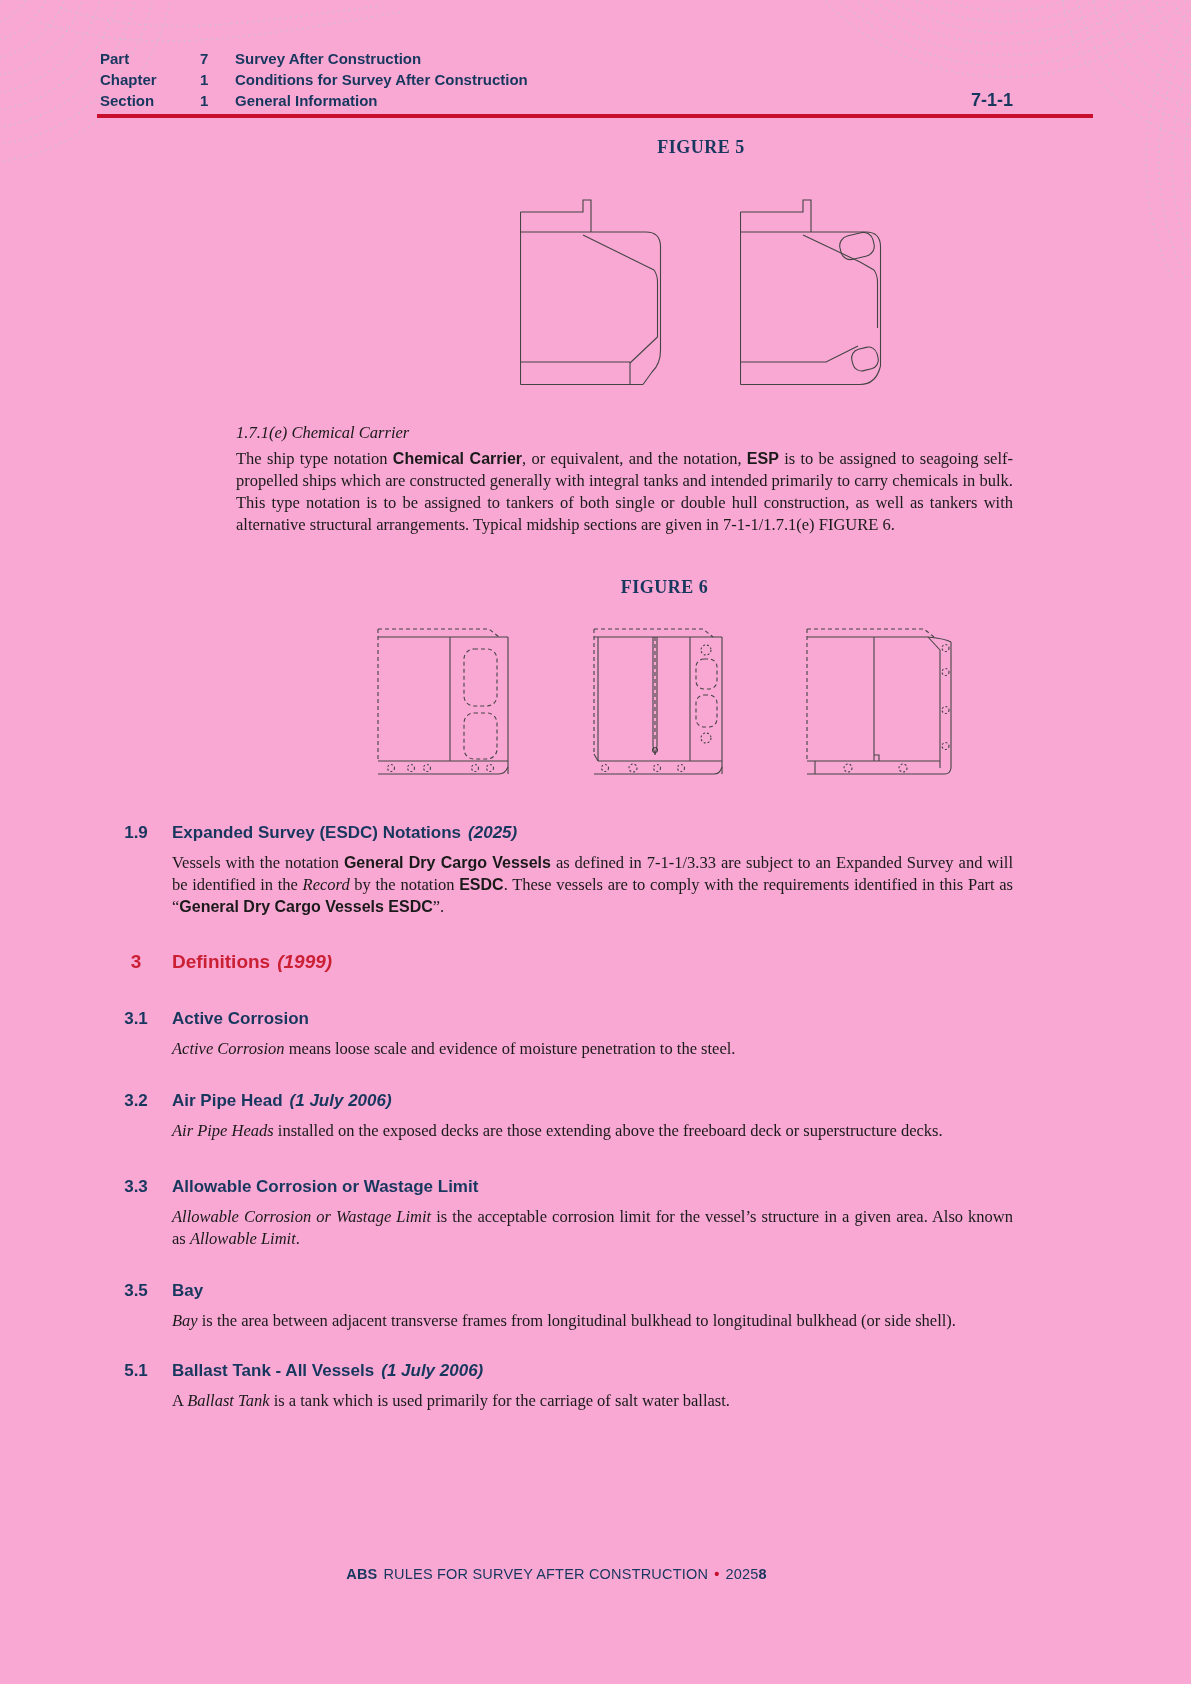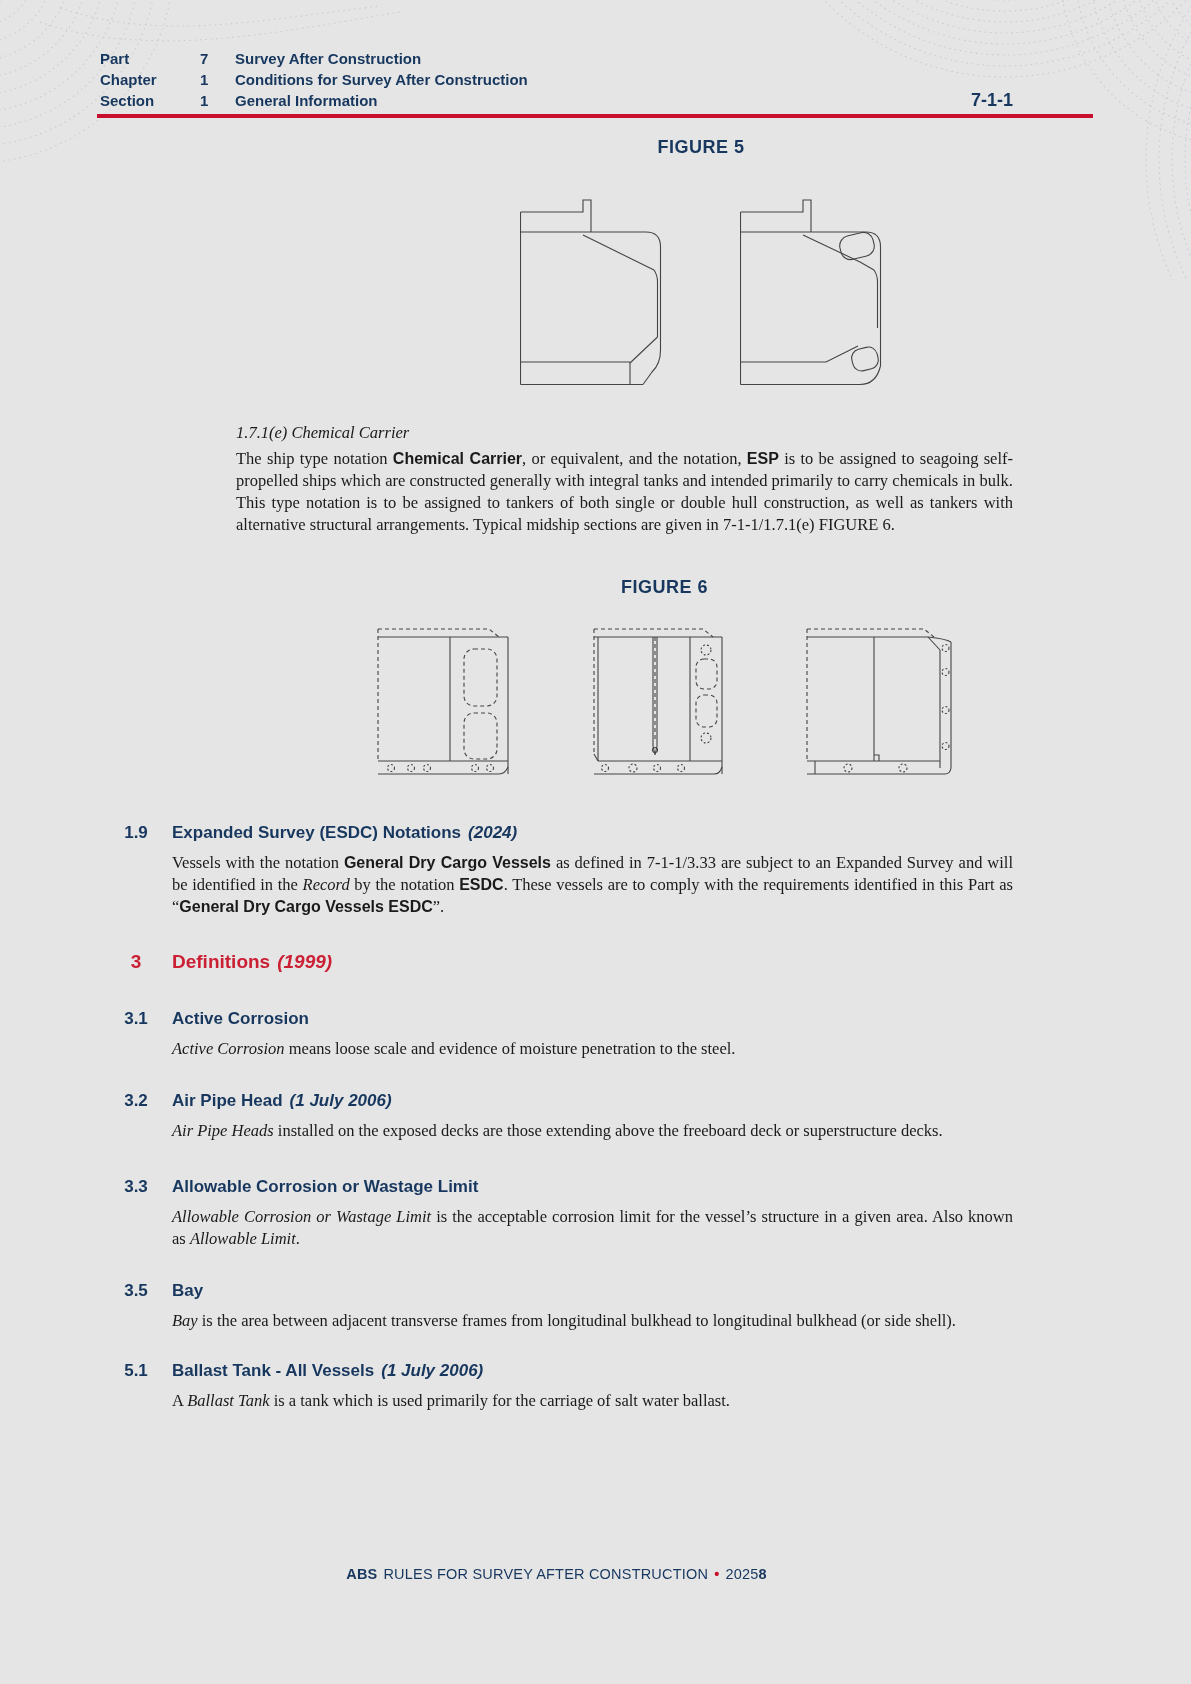--- a/index.html
+++ b/index.html
@@ -1,36 +1,36 @@
 <!DOCTYPE html>
 <html><head>
 <meta charset="utf-8">
 <style>
   * { margin:0; padding:0; box-sizing:border-box; }
   html,body { background:#ffffff; }
   .page {
-    position:relative; width:1191px; height:1684px; background:#e5e5e5;
+    position:relative; width:1191px; height:1684px; background:#f9a8d4;
     overflow:hidden; font-family:"Liberation Serif", serif; color:#1a1a1a;
   }
   .deco { position:absolute; top:0; left:0; pointer-events:none; }
 
   
   .header { position:absolute; top:48px; left:100px; width:913px; }
   .hdr-row { display:flex; font-family:"Liberation Sans", sans-serif; font-weight:700;
              font-size:15px; line-height:21px; color:#17375e; }
   .hdr-label { width:100px; }
   .hdr-num   { width:35px; }
   .hdr-code  { position:absolute; right:0; bottom:0; font-family:"Liberation Sans", sans-serif;
                font-weight:700; font-size:18px; color:#17375e; }
   .hdr-rule  { position:absolute; left:97px; top:114px; width:996px; height:4px; background:#c8102e; }
 
   
   .content { position:absolute; top:136px; left:100px; width:913px; }
 
-  .fig-title { font-family:Liberation Sans, sans-serif; font-weight:700; font-size:18px;
+  .fig-title { font-family:Liberation Serif, serif; font-weight:700; font-size:18px;
                line-height:22px; letter-spacing:.5px; color:#17375e; text-align:center; }
   .fig5-block { width:362px; margin-left:420px; }
   .fig5-row   { display:flex; justify-content:space-between; margin-top:40px; }
   .fig6-block { width:575px; margin-left:277px; margin-top:40px; }
   .fig6-row   { display:flex; justify-content:space-between; margin-top:30px; }
   .fig-row svg, .fig5-row svg, .fig6-row svg { display:block; }
 
   .chem { margin-left:136px; margin-top:36px; }
   .subhead { font-style:italic; font-size:16.5px; line-height:22px; }
   .body { font-size:16.5px; line-height:22px; text-align:justify; margin-top:4px; }
@@ -232,21 +232,21 @@
           <circle class="dot" cx="139.5" cy="118" r="3.5"></circle>
           <circle class="dot" cx="42" cy="140" r="4"></circle>
           <circle class="dot" cx="97" cy="140" r="4"></circle>
         </svg>
       </div>
     </div>
 
     <div class="sec sec-1">
       <div class="sec-head">
         <span class="sec-num">1.9</span>
-        <span class="sec-title-wrap"><span>Expanded Survey (ESDC) Notations</span><span class="sec-date">(2024)</span></span>
+        <span class="sec-title-wrap"><span>Expanded Survey (ESDC) Notations</span><span class="sec-date">(2025)</span></span>
       </div>
       <p class="body"><span class="run-n">Vessels with the notation </span><span class="run-b">General Dry Cargo Vessels</span><span class="run-n"> as defined in 7-1-1/3.33 are subject to an Expanded Survey and will be identified in the </span><span class="run-i">Record</span><span class="run-n"> by the notation </span><span class="run-b">ESDC</span><span class="run-n">. These vessels are to comply with the requirements identified in this Part as “</span><span class="run-b">General Dry Cargo Vessels ESDC</span><span class="run-n">”.</span></p>
     </div>
 
     <div class="sec red sec-3">
       <div class="sec-head">
         <span class="sec-num">3</span>
         <span class="sec-title-wrap"><span>Definitions</span><span class="sec-date">(1999)</span></span>
       </div>
     </div>

